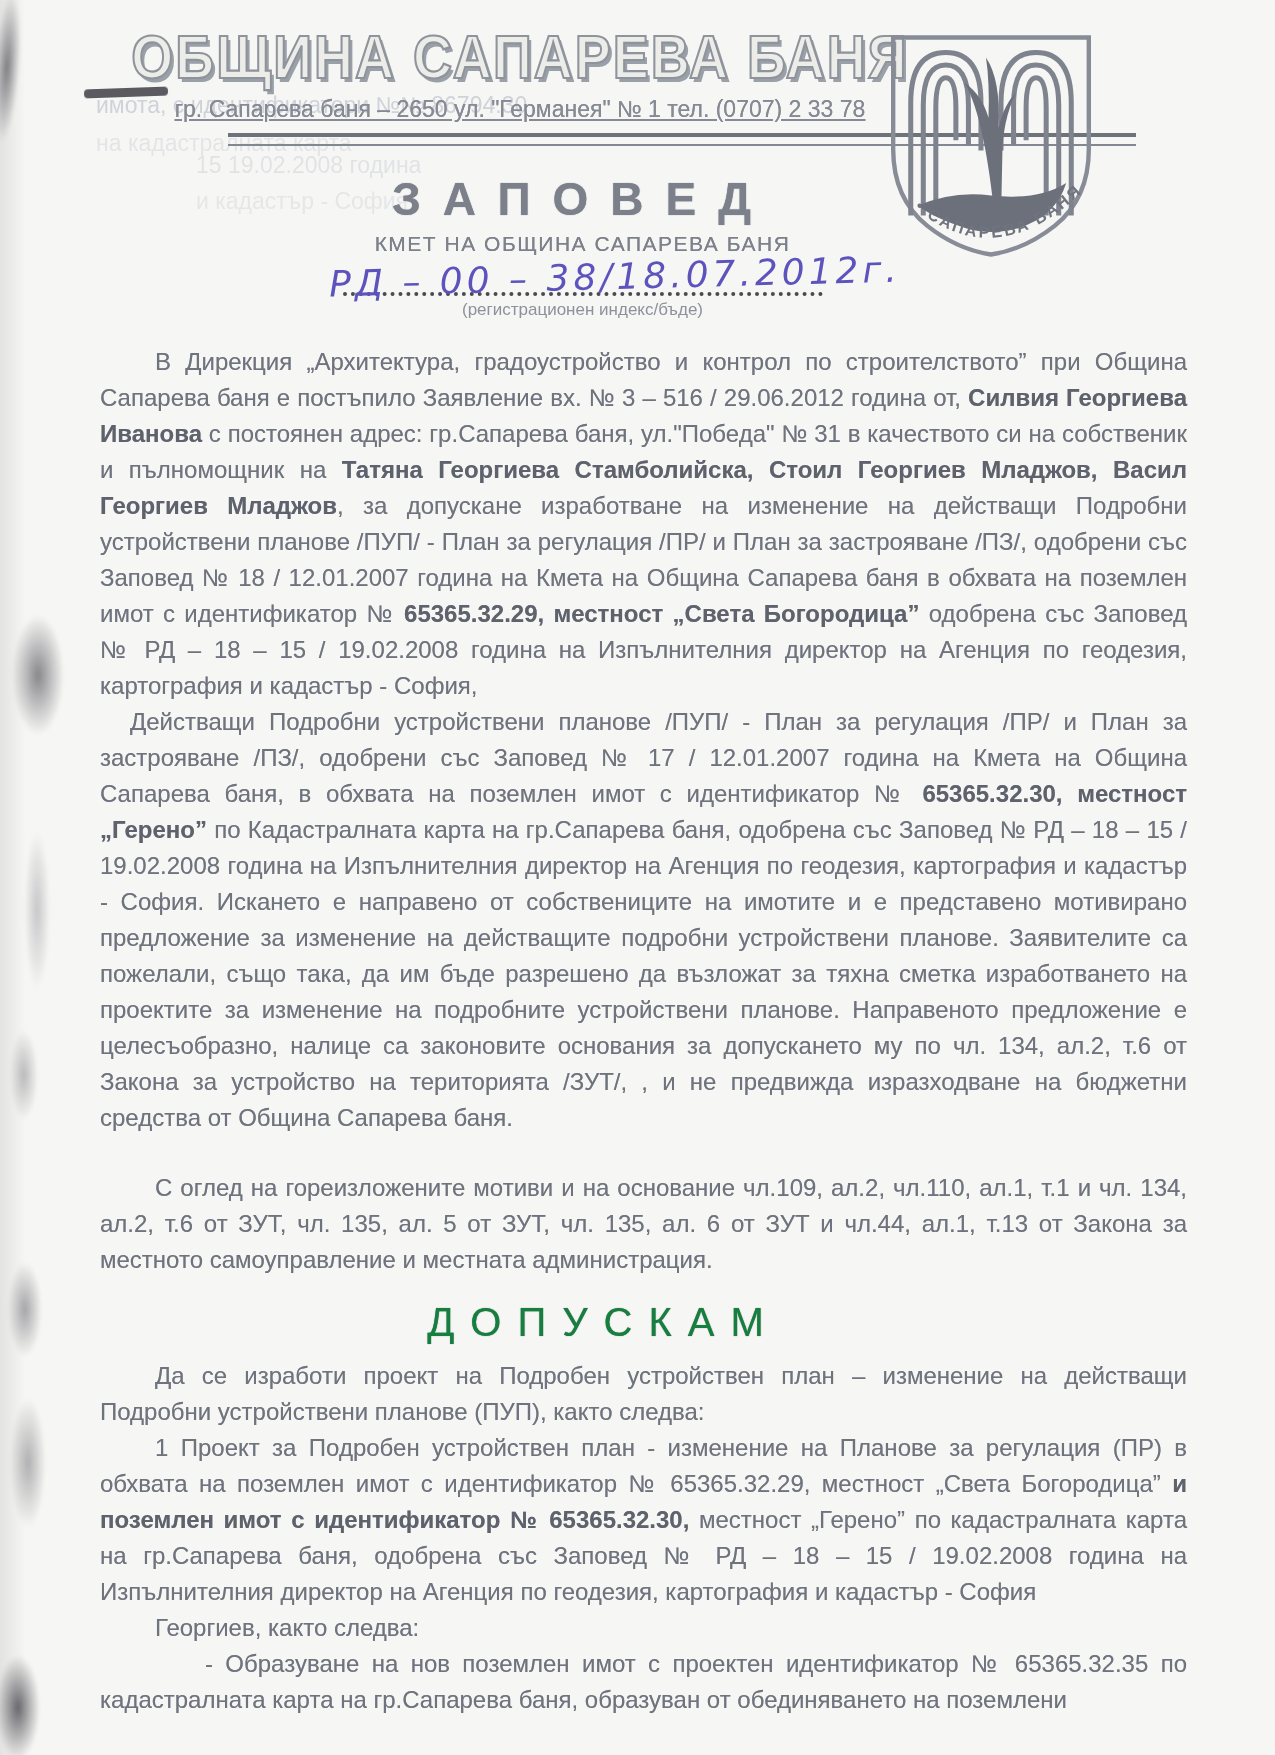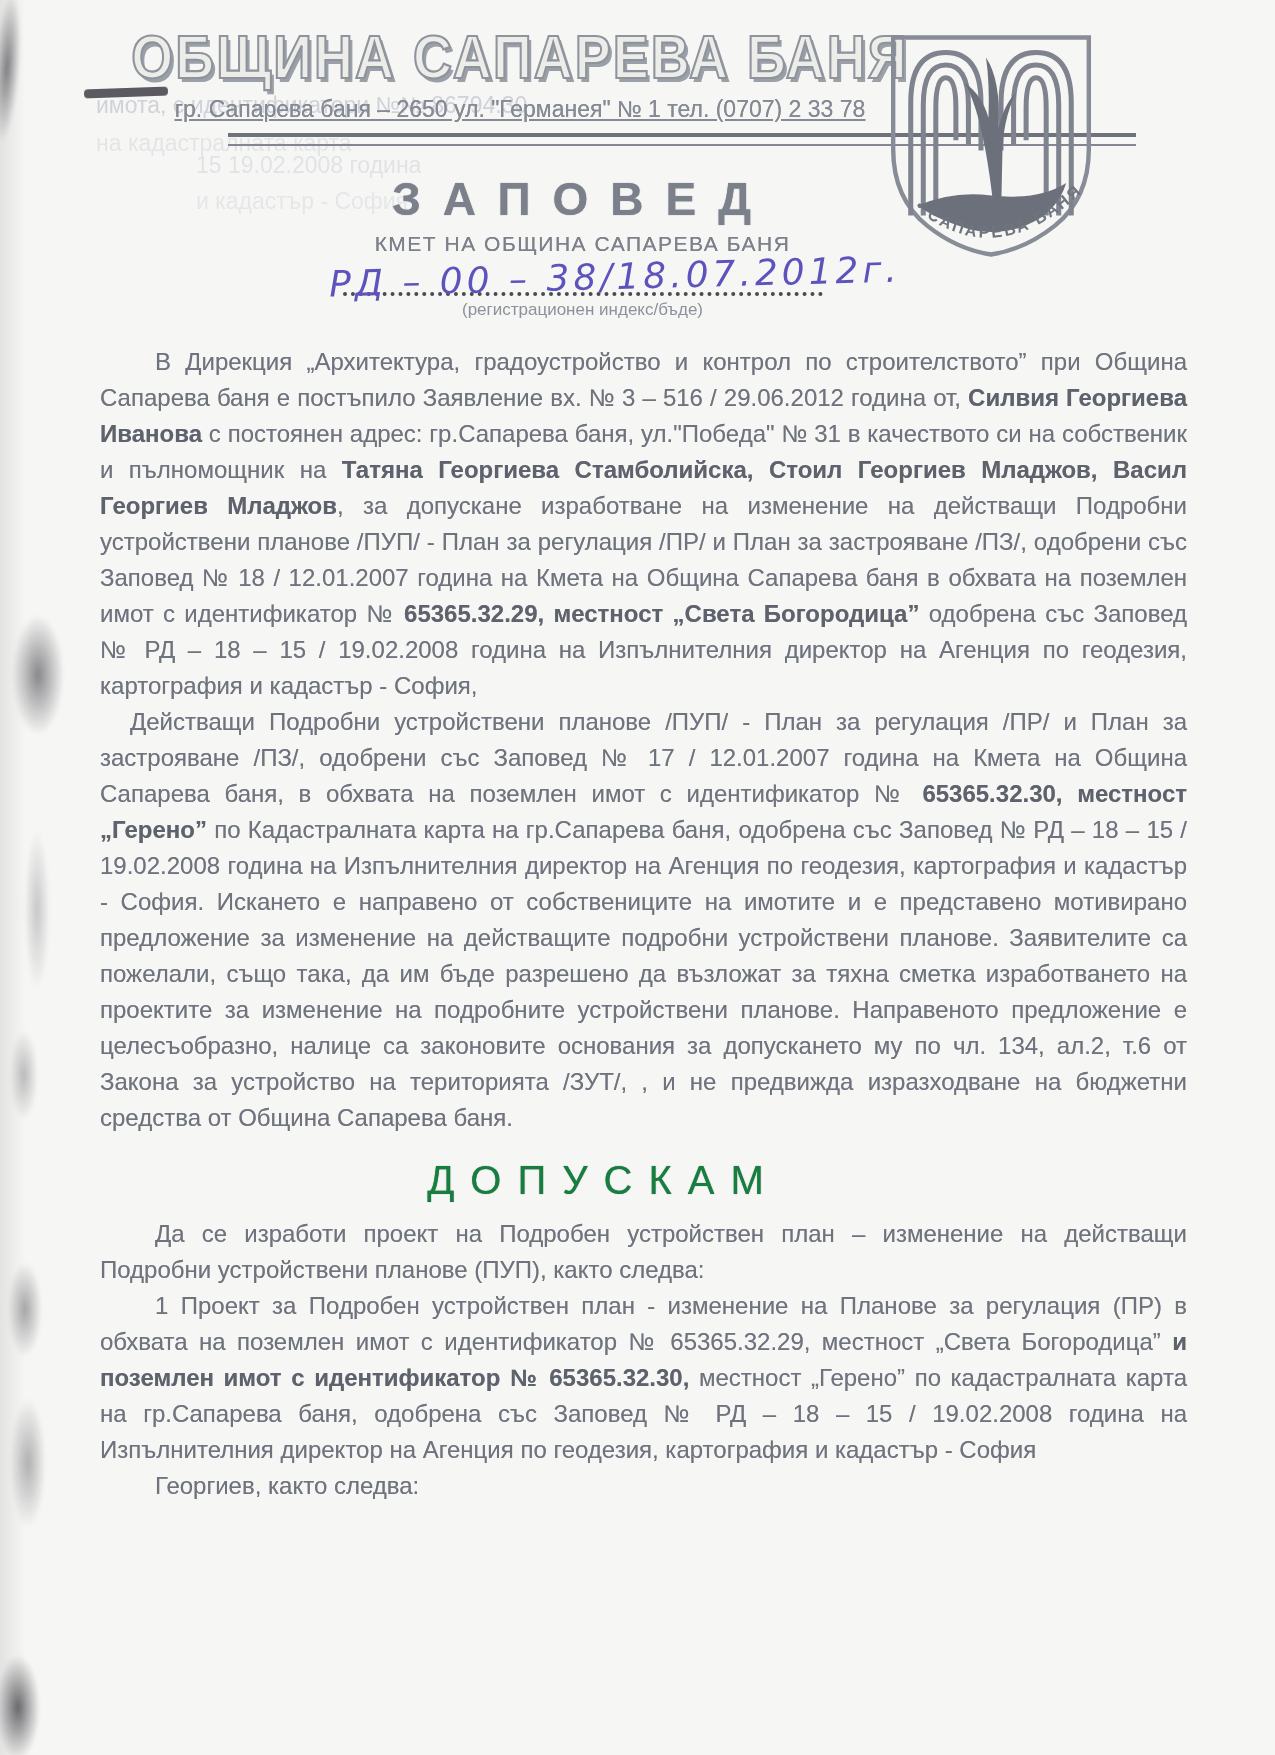--- a/index.html
+++ b/index.html
@@ -137,29 +137,31 @@
       <div class="reg-line"></div>
       <div class="reg-caption">(регистрационен индекс/бъде)</div>
     </div>
   </div>
 
   <div class="content">
     <p class="para"><span>В Дирекция „Архитектура, градоустройство и контрол по строителството” при Община Сапарева баня е постъпило Заявление вх. № 3 – 516 / 29.06.2012 година от, </span><b>Силвия Георгиева Иванова</b><span> с постоянен адрес: гр.Сапарева баня, ул."Победа" № 31 в качеството си на собственик и пълномощник на </span><b>Татяна Георгиева Стамболийска, Стоил Георгиев Младжов, Васил Георгиев Младжов</b><span>, за допускане изработване на изменение на действащи Подробни устройствени планове /ПУП/ - План за регулация /ПР/ и План за застрояване /ПЗ/, одобрени със Заповед № 18 / 12.01.2007 година на Кмета на Община Сапарева баня в обхвата на поземлен имот с идентификатор № </span><b>65365.32.29, местност „Света Богородица”</b><span> одобрена със Заповед № РД – 18 – 15 / 19.02.2008 година на Изпълнителния директор на Агенция по геодезия, картография и кадастър  - София,</span></p>
 
     <p class="para small-indent"><span>Действащи Подробни устройствени планове /ПУП/ - План за регулация /ПР/ и План за застрояване /ПЗ/, одобрени със Заповед № 17 / 12.01.2007 година на Кмета на Община Сапарева баня, в обхвата на поземлен имот с идентификатор № </span><b>65365.32.30, местност „Герено”</b><span> по Кадастралната карта на гр.Сапарева баня, одобрена със Заповед № РД – 18 – 15 / 19.02.2008 година на Изпълнителния директор на Агенция по геодезия, картография и кадастър  - София. Искането е направено от собствениците на имотите и е представено мотивирано предложение за изменение на действащите подробни устройствени планове. Заявителите са пожелали, също така, да им бъде разрешено да възложат за тяхна сметка изработването на проектите за изменение на подробните устройствени планове. Направеното предложение е целесъобразно, налице са законовите основания за допускането му по чл. 134, ал.2, т.6 от Закона за  устройство  на  територията /ЗУТ/, , и не предвижда изразходване на бюджетни средства от Община  Сапарева  баня.</span></p>
 
+    <p class="para gap-top">С оглед на гореизложените мотиви и на основание чл.109, ал.2, чл.110, ал.1, т.1 и чл. 134, ал.2, т.6 от ЗУТ, чл. 135, ал. 5 от ЗУТ, чл. 135, ал. 6 от ЗУТ и чл.44, ал.1, т.13 от Закона за местното самоуправление и местната администрация.</p>
 
     <div class="section-heading">ДОПУСКАМ</div>
 
     <p class="para">Да се изработи проект на Подробен устройствен план – изменение на действащи Подробни устройствени планове (ПУП), както следва:</p>
 
     <p class="para"><span>1 Проект за Подробен устройствен план - изменение на Планове за регулация (ПР) в обхвата на поземлен имот с идентификатор № 65365.32.29, местност „Света Богородица” </span><b>и поземлен имот с идентификатор № 65365.32.30,</b><span> местност „Герено” по кадастралната карта на гр.Сапарева баня, одобрена със Заповед № РД – 18 – 15 / 19.02.2008 година на Изпълнителния директор на Агенция по геодезия, картография и кадастър - София</span></p>
 
     <p class="para">Георгиев, както следва:</p>
 
+    <p class="para big-indent">- Образуване на нов поземлен имот с проектен идентификатор № 65365.32.35 по кадастралната карта на гр.Сапарева баня, образуван от обединяването на поземлени</p>
   </div>
 
   <div class="artifact a-corner"></div>
   <div class="artifact a-dash"></div>
   <div class="artifact a-1"></div>
   <div class="artifact a-2"></div>
   <div class="artifact a-3"></div>
   <div class="artifact a-4"></div>
   <div class="artifact a-5"></div>
   <div class="artifact a-6"></div>

